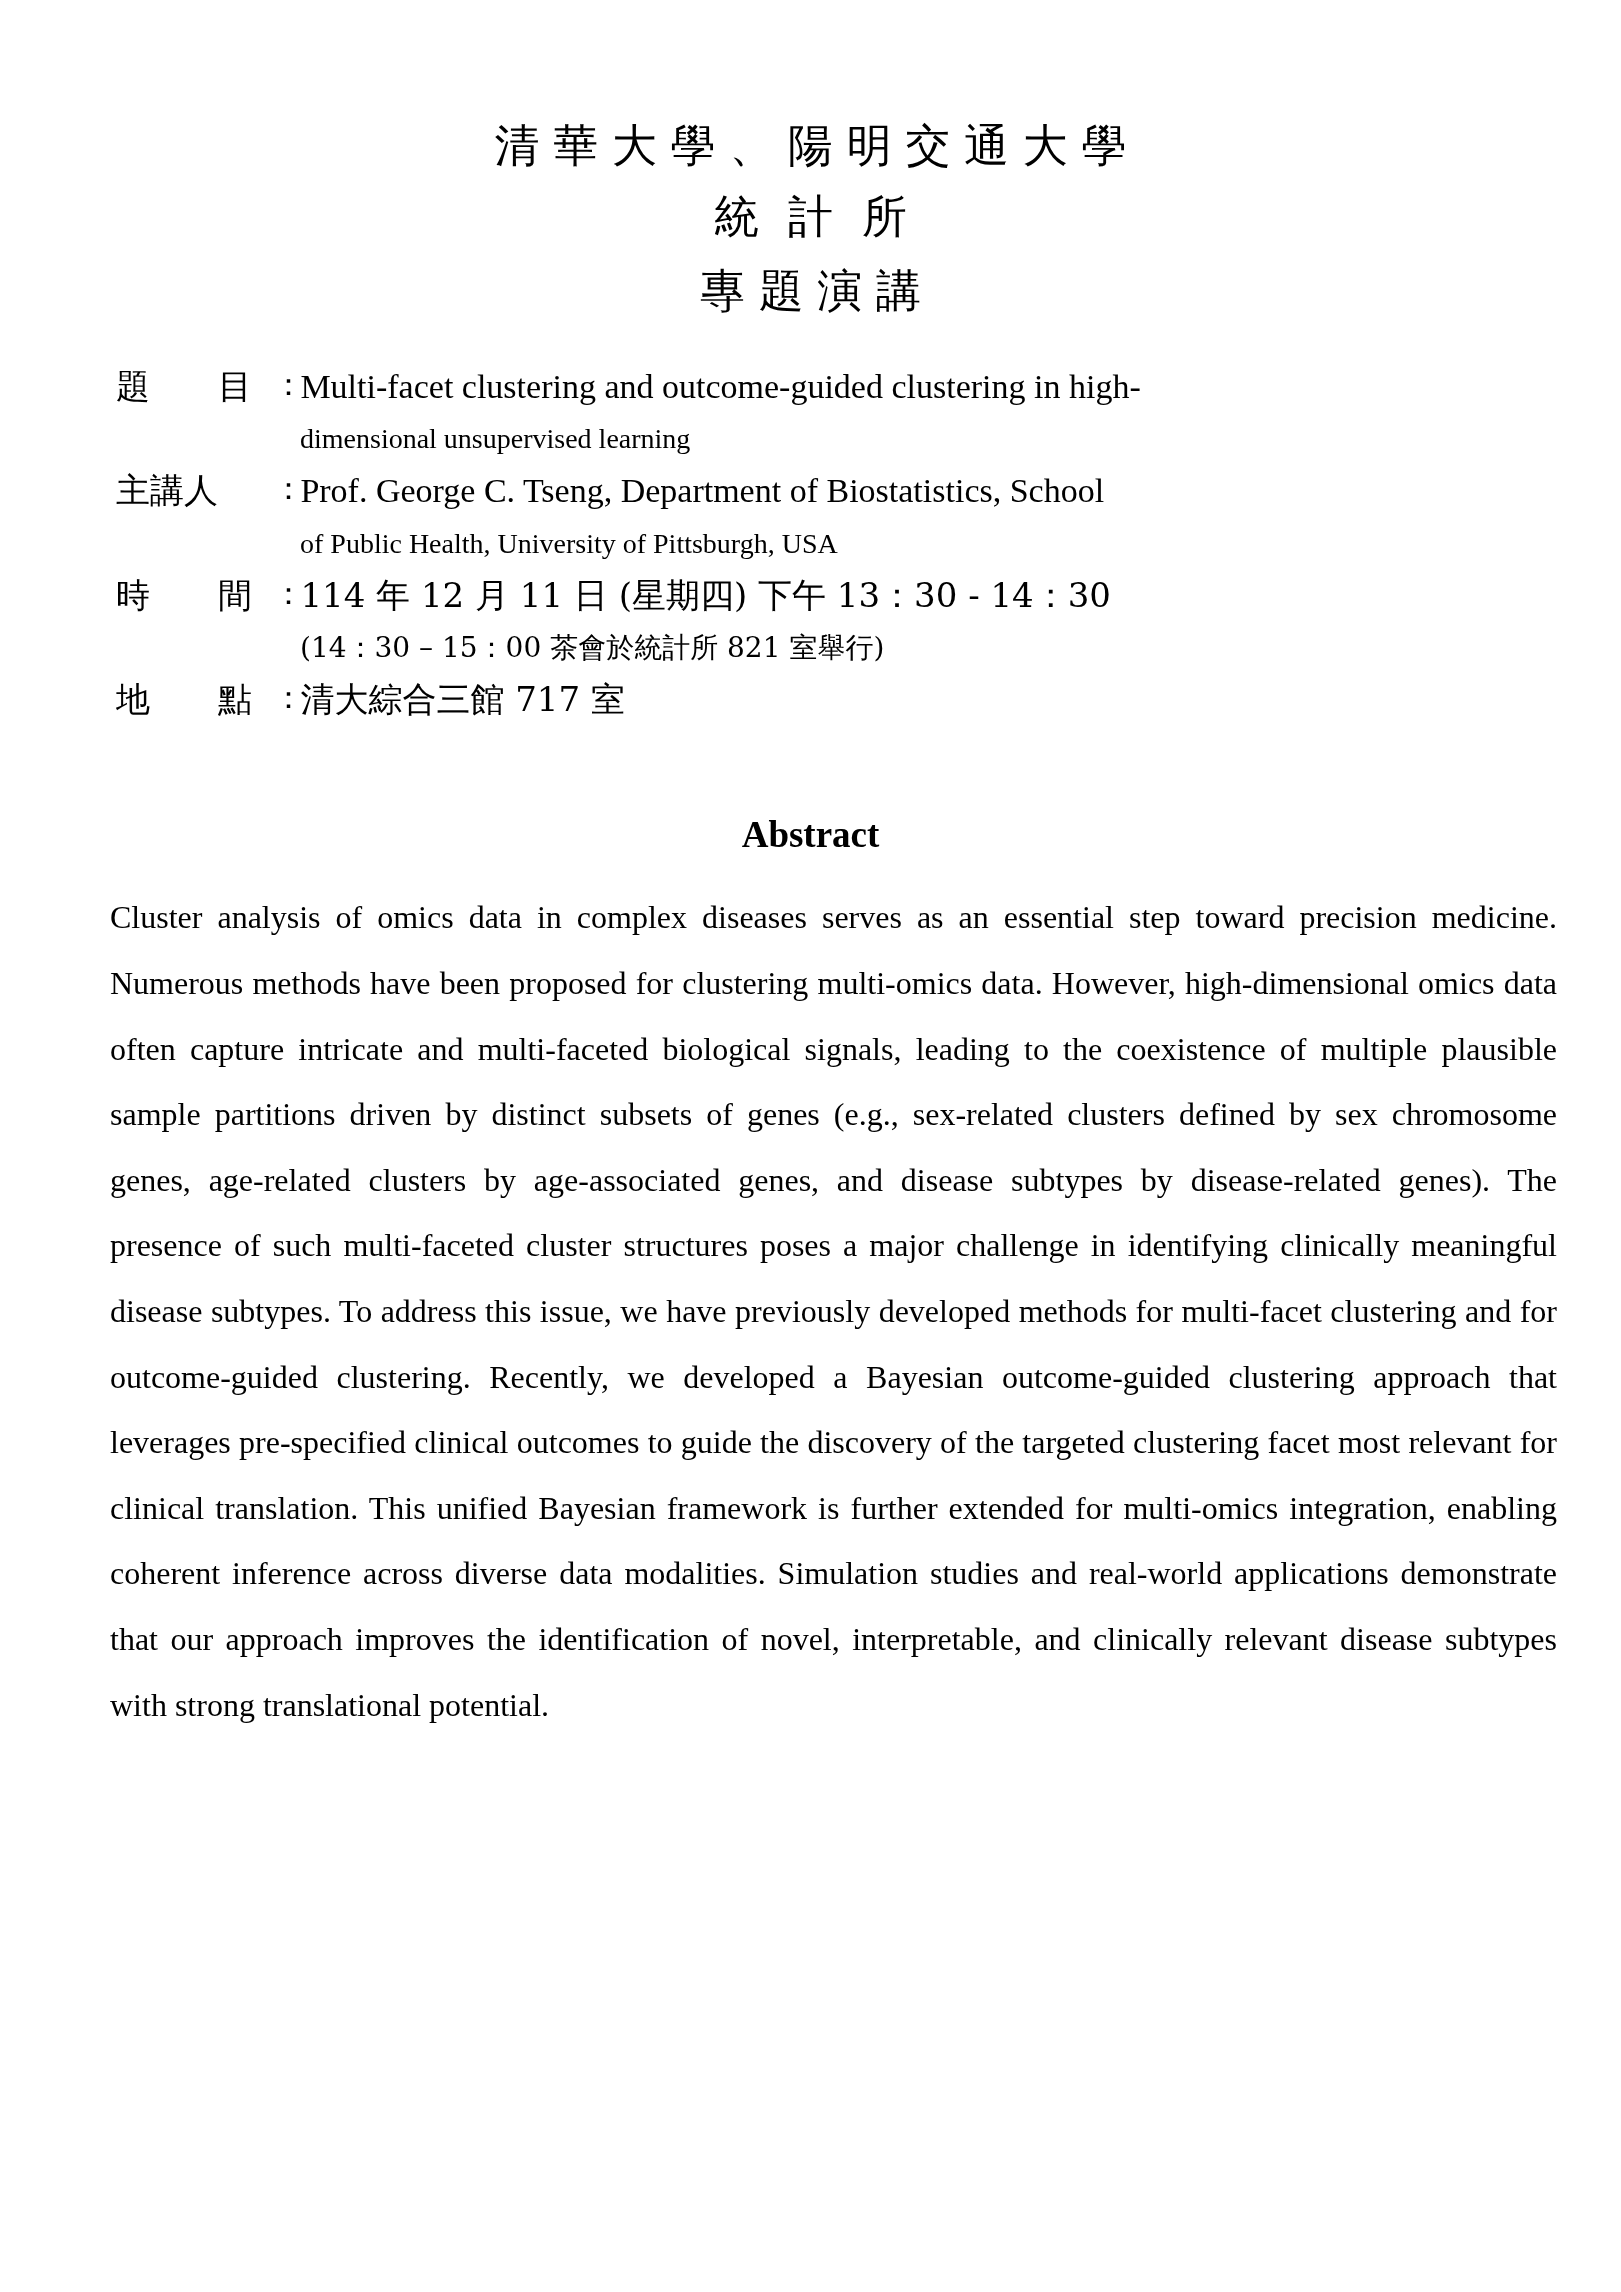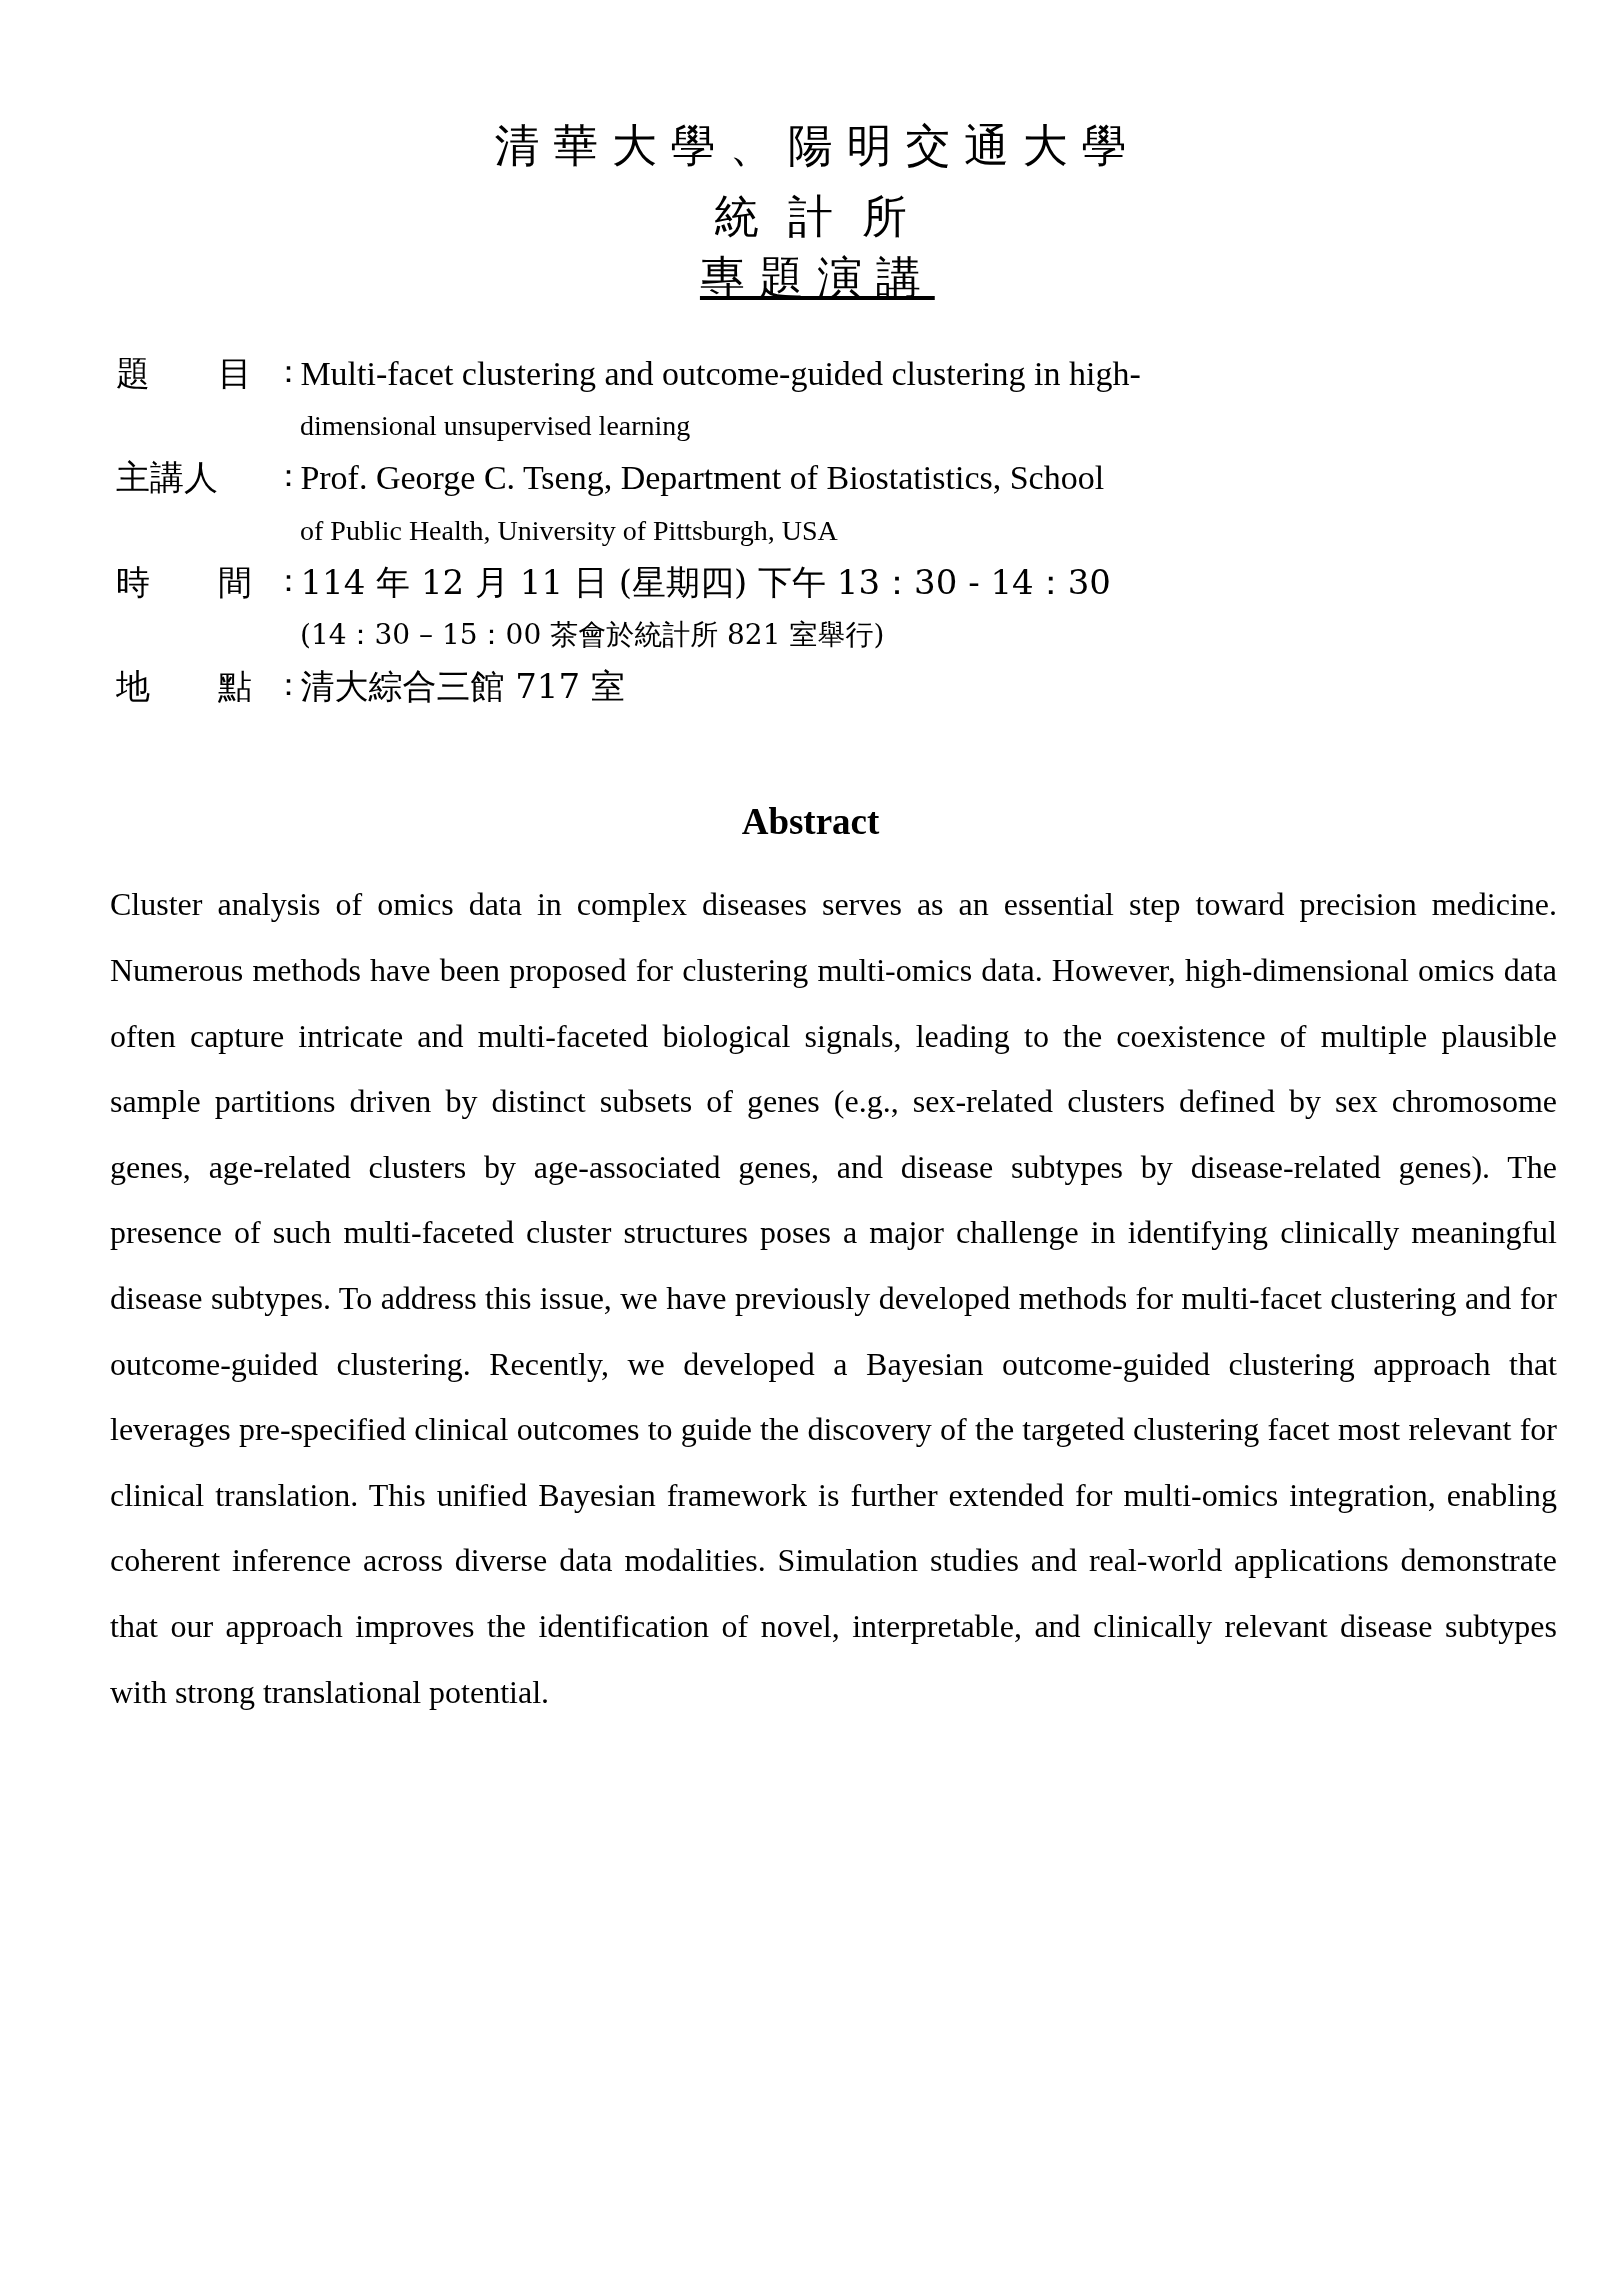--- a/index.html
+++ b/index.html
@@ -38,22 +38,21 @@
     text-indent: 13.7px;
   }
   .header-line.l2 {
     letter-spacing: 29px;
     text-indent: 29px;
     margin-top: 9.8px;
   }
   .header-line.l3 {
     letter-spacing: 13.7px;
     text-indent: 13.7px;
-    margin-top: 1px;
-    text-decoration: underline;
+    margin-top: 14px;
   }
 
   
   .info {
     margin-top: 37px;
     padding-left: 116px;
     padding-right: 108px;
   }
   .info-row {
     display: flex;

